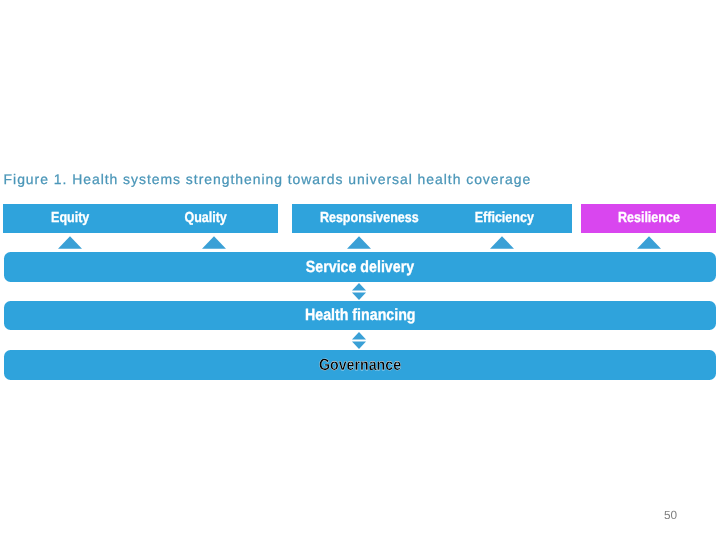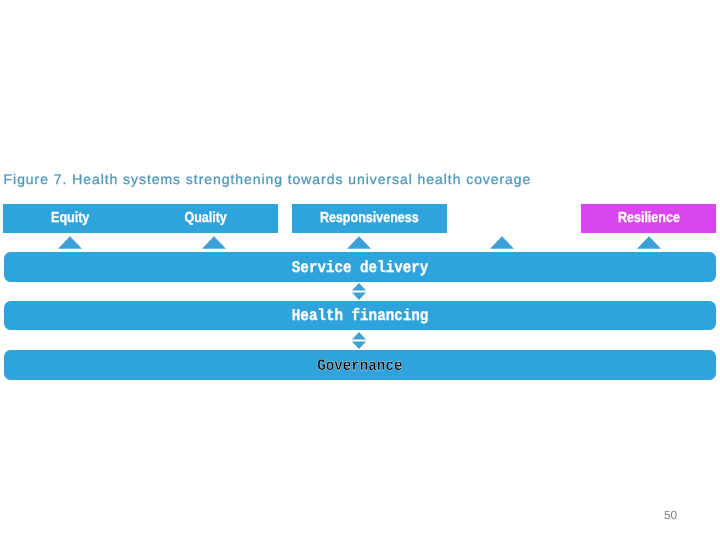--- a/index.html
+++ b/index.html
@@ -26,21 +26,21 @@
                white-space:nowrap;-webkit-text-stroke:0.3px #ffffff;}
   .pill-1{left:3px;width:135px;}
   .pill-2{left:134px;width:144px;}
   .pill-3{left:292px;width:155px;}
   .pill-4{left:436px;width:136px;}
   .pill-5{left:581px;width:135px;}
 
   
   .bar{position:absolute;left:4px;width:712px;
        background:#2fa3dc;border-radius:6.5px;color:#ffffff;
-       display:flex;align-items:center;justify-content:center;font-family:Liberation Mono, monospace;}
+       display:flex;align-items:center;justify-content:center;}
   .bar > span{font-weight:700;font-size:16.28px;display:inline-block;
               transform:scaleX(0.874) translateZ(0);
               white-space:nowrap;-webkit-text-stroke:0.3px #ffffff;}
   .bar-1{top:252px;height:30px;}
   .bar-2{top:301px;height:29px;}
   .bar-3{top:350px;height:30px;}
 
   
   .tri{position:absolute;top:236px;display:block;}
   .tri-1{left:57.8px;}
@@ -56,30 +56,33 @@
   
   .pageno{position:absolute;left:664px;top:509px;font-size:11.8px;
           line-height:12px;color:#808080;white-space:nowrap;
           transform:translateZ(0);}
 </style>
 </head>
 <body>
 
 <div class="slide" style="background: rgb(255, 255, 255);">
 
-  <div class="fig-title" style="color: rgb(75, 150, 184); -webkit-text-stroke-color: rgb(75, 150, 184);">Figure 7. Health systems strengthening towards universal health coverage</div>
+  <div class="fig-title" style="color: rgb(75, 150, 184); -webkit-text-stroke-color: rgb(75, 150, 184);">Figure 1. Health systems strengthening towards universal health coverage</div>
 
   <div class="pill pill-1" style="background: rgb(47, 163, 220); color: rgb(255, 255, 255);">
     <span>Equity</span>
   </div>
   <div class="pill pill-2" style="background: rgb(47, 163, 220); color: rgb(255, 255, 255);">
     <span>Quality</span>
   </div>
   <div class="pill pill-3" style="background: rgb(47, 163, 220); color: rgb(255, 255, 255);">
     <span>Responsiveness</span>
+  </div>
+  <div class="pill pill-4" style="background: rgb(47, 163, 220); color: rgb(255, 255, 255);">
+    <span>Efficiency</span>
   </div>
   <div class="pill pill-5" style="background: #d946ef; color: rgb(255, 255, 255);">
     <span>Resilience</span>
   </div>
 
   <svg class="tri tri-1" width="24" height="13" viewBox="0 0 24 13">
     <polygon points="12,0.2 24,12.7 0,12.7" fill="#3aa0d6"></polygon>
   </svg>
   <svg class="tri tri-2" width="24" height="13" viewBox="0 0 24 13">
     <polygon points="12,0.2 24,12.7 0,12.7" fill="#3aa0d6"></polygon>

